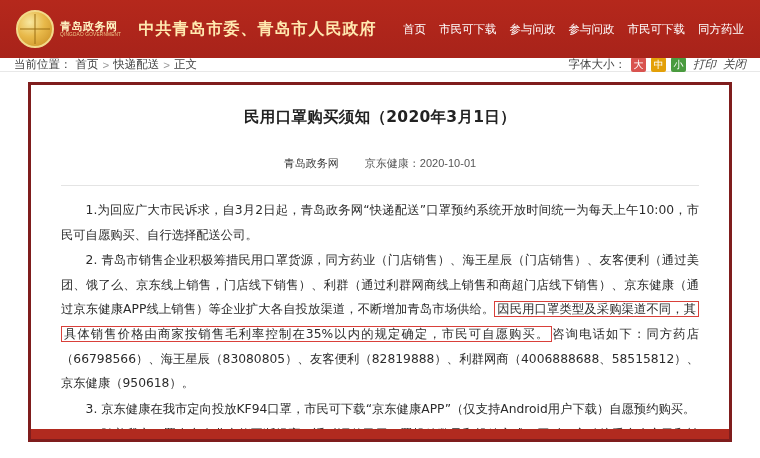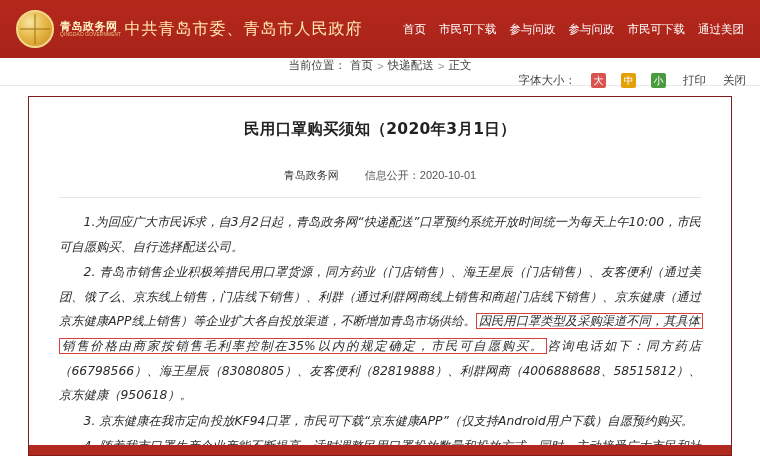--- a/index.html
+++ b/index.html
@@ -76,86 +76,86 @@
     letter-spacing: 0.5px;
   }
   .logo-text .en {
     color: #f0c98a;
     font-size: 5px;
     letter-spacing: 0.2px;
     transform: scale(0.95);
     transform-origin: left center;
   }
   .gov-title {
+    margin-left: 14px;
     color: #ffe9b0;
     font-size: 16px;
-    font-weight: normal;
+    font-weight: bold;
     letter-spacing: 1px;
     font-family: "DejaVu Sans", sans-serif;
     white-space: nowrap;
   }
   .topnav {
     margin-left: auto;
     display: flex;
     align-items: center;
     gap: 13px;
   }
   .topnav a {
     color: #ffffff;
     font-size: 11.5px;
     text-decoration: none;
     white-space: nowrap;
   }
 
   
   .crumbbar {
-    height: 28px;
+    height: 14px;
     display: flex;
     align-items: center;
     padding: 0 14px;
     box-sizing: border-box;
     font-size: 11.5px;
     color: #444;
     background: #fff;
     border-bottom: 1px solid #e8e8e8;
-    flex-direction: column;
   }
   .crumbbar .crumb-left { display: flex; align-items: center; gap: 4px; }
   .crumbbar .sep { color: #999; }
   .crumbbar a { color: #444; text-decoration: none; }
   .crumb-right {
     margin-left: auto;
     display: flex;
     align-items: center;
-    gap: 15px;
+    gap: 5px;
     font-size: 11.5px;
     color: #444;
   }
   .size-btn {
     width: 15px;
     height: 15px;
     line-height: 15px;
     text-align: center;
     color: #fff;
     font-size: 10px;
     border-radius: 2px;
     display: inline-block;
   }
   .size-big { background: #d9534f; }
   .size-mid { background: #e3a008; }
   .size-small { background: #4a9b3f; }
-  .crumb-right .txtlink { color: #444; text-decoration: none; margin-left: 2px; }
+  .crumb-right .txtlink { color: #444; text-decoration: none; margin-left: 2px; font-style: italic; }
 
   
   .page-wrap {
     padding: 10px 28px 0 28px;
     box-sizing: border-box;
   }
   .card {
-    border: 1px solid #7f1d1d;
+    border: 3px solid #7f1d1d;
     background: #fff;
     box-sizing: border-box;
     height: 360px;
     padding: 22px 30px 0 30px;
     position: relative;
     overflow: hidden;
   }
   .art-title {
     text-align: center;
     font-size: 15.5px;
@@ -182,21 +182,20 @@
     margin-top: 12px;
     font-size: 12.3px;
     line-height: 2.0;
     color: #2b2b2b;
     font-family: "DejaVu Sans", sans-serif;
     text-align: justify;
   }
   .art-body p {
     margin: 0 0 1px 0;
     text-indent: 2em;
-    font-style: italic;
   }
   .hl {
     border: 1px solid #d9403a;
     padding: 0 2px;
     display: inline;
     box-decoration-break: clone;
     -webkit-box-decoration-break: clone;
   }
 
   
@@ -220,21 +219,21 @@
       <span class="en">QINGDAO GOVERNMENT</span>
     </div>
   </div>
   <div class="gov-title">中共青岛市委、青岛市人民政府</div>
   <div class="topnav">
     <a href="#">首页</a>
     <a href="#">市民可下载</a>
     <a href="#">参与问政</a>
     <a href="#">参与问政</a>
     <a href="#">市民可下载</a>
-    <a href="#">通过美团</a>
+    <a href="#">同方药业</a>
   </div>
 </div>
 
 <div class="crumbbar">
   <div class="crumb-left">
     <span>当前位置：</span>
     <a href="#">首页</a>
     <span class="sep">&gt;</span>
     <a href="#">快递配送</a>
     <span class="sep">&gt;</span>
@@ -249,21 +248,21 @@
     <a href="#" class="txtlink">关闭</a>
   </div>
 </div>
 
 <div class="page-wrap">
   <div class="card">
     <div class="art-title">民用口罩购买须知（2020年3月1日）</div>
     <div class="art-meta">
       <span class="src">青岛政务网</span>
       <span>
-        <span>信息公开：</span><span>2020-10-01</span>
+        <span>京东健康：</span><span>2020-10-01</span>
       </span>
     </div>
     <div class="divider"></div>
     <div class="art-body" id="article-body">
         <p><span>1.为回应广大市民诉求，自3月2日起，青岛政务网“快递配送”口罩预约系统开放时间统一为每天上午10:00，市民可自愿购买、自行选择配送公司。</span></p>
         <p><span>2. 青岛市销售企业积极筹措民用口罩货源，同方药业（门店销售）、海王星辰（门店销售）、友客便利（通过美团、饿了么、京东线上销售，门店线下销售）、利群（通过利群网商线上销售和商超门店线下销售）、京东健康（通过京东健康APP线上销售）等企业扩大各自投放渠道，不断增加青岛市场供给。</span><span class="hl">因民用口罩类型及采购渠道不同，其具体销售价格由商家按销售毛利率控制在35%以内的规定确定，市民可自愿购买。</span><span>咨询电话如下：同方药店（66798566）、海王星辰（83080805）、友客便利（82819888）、利群网商（4006888688、58515812）、京东健康（950618）。</span></p>
         <p><span>3. 京东健康在我市定向投放KF94口罩，市民可下载“京东健康APP”（仅支持Android用户下载）自愿预约购买。</span></p>
         <p><span>4. 随着我市口罩生产企业产能不断提高，适时调整民用口罩投放数量和投放方式。同时，主动接受广大市民和社会各界监督。举报电话：12345。</span></p>
       </div>
     <div class="footer-strip"></div>

